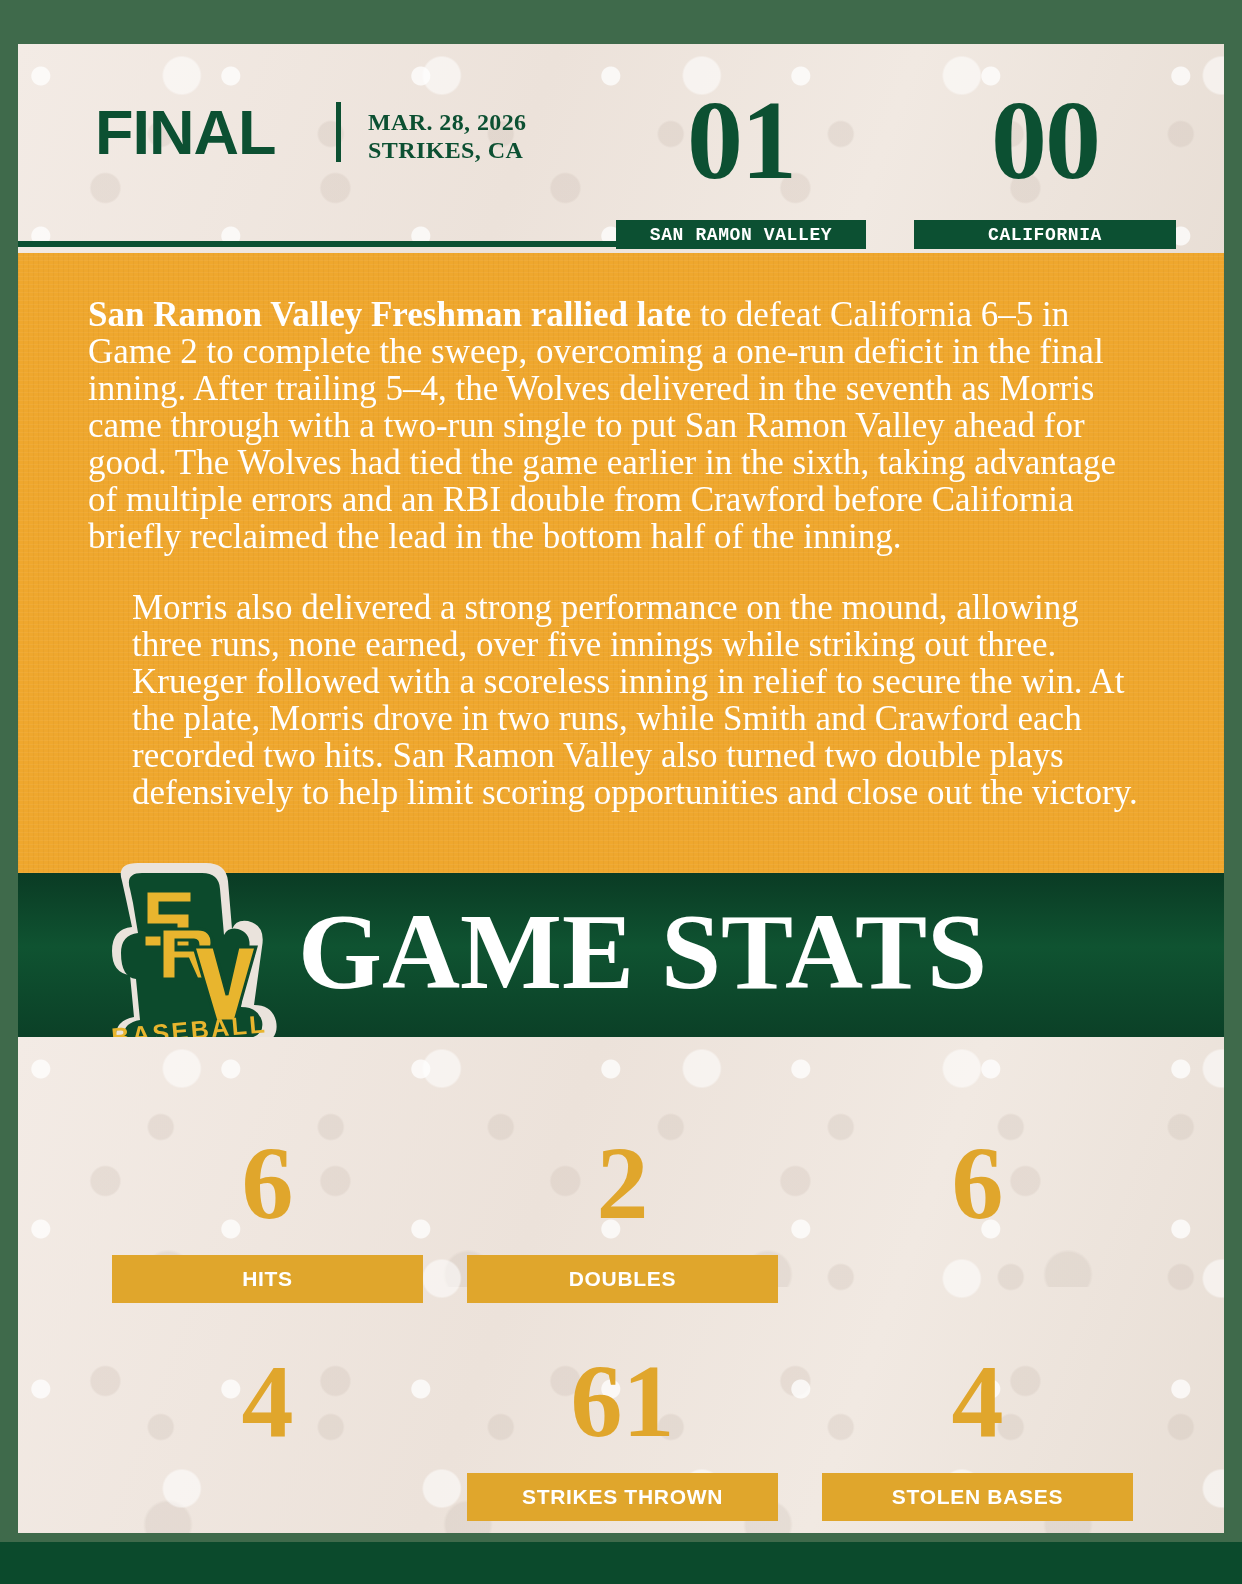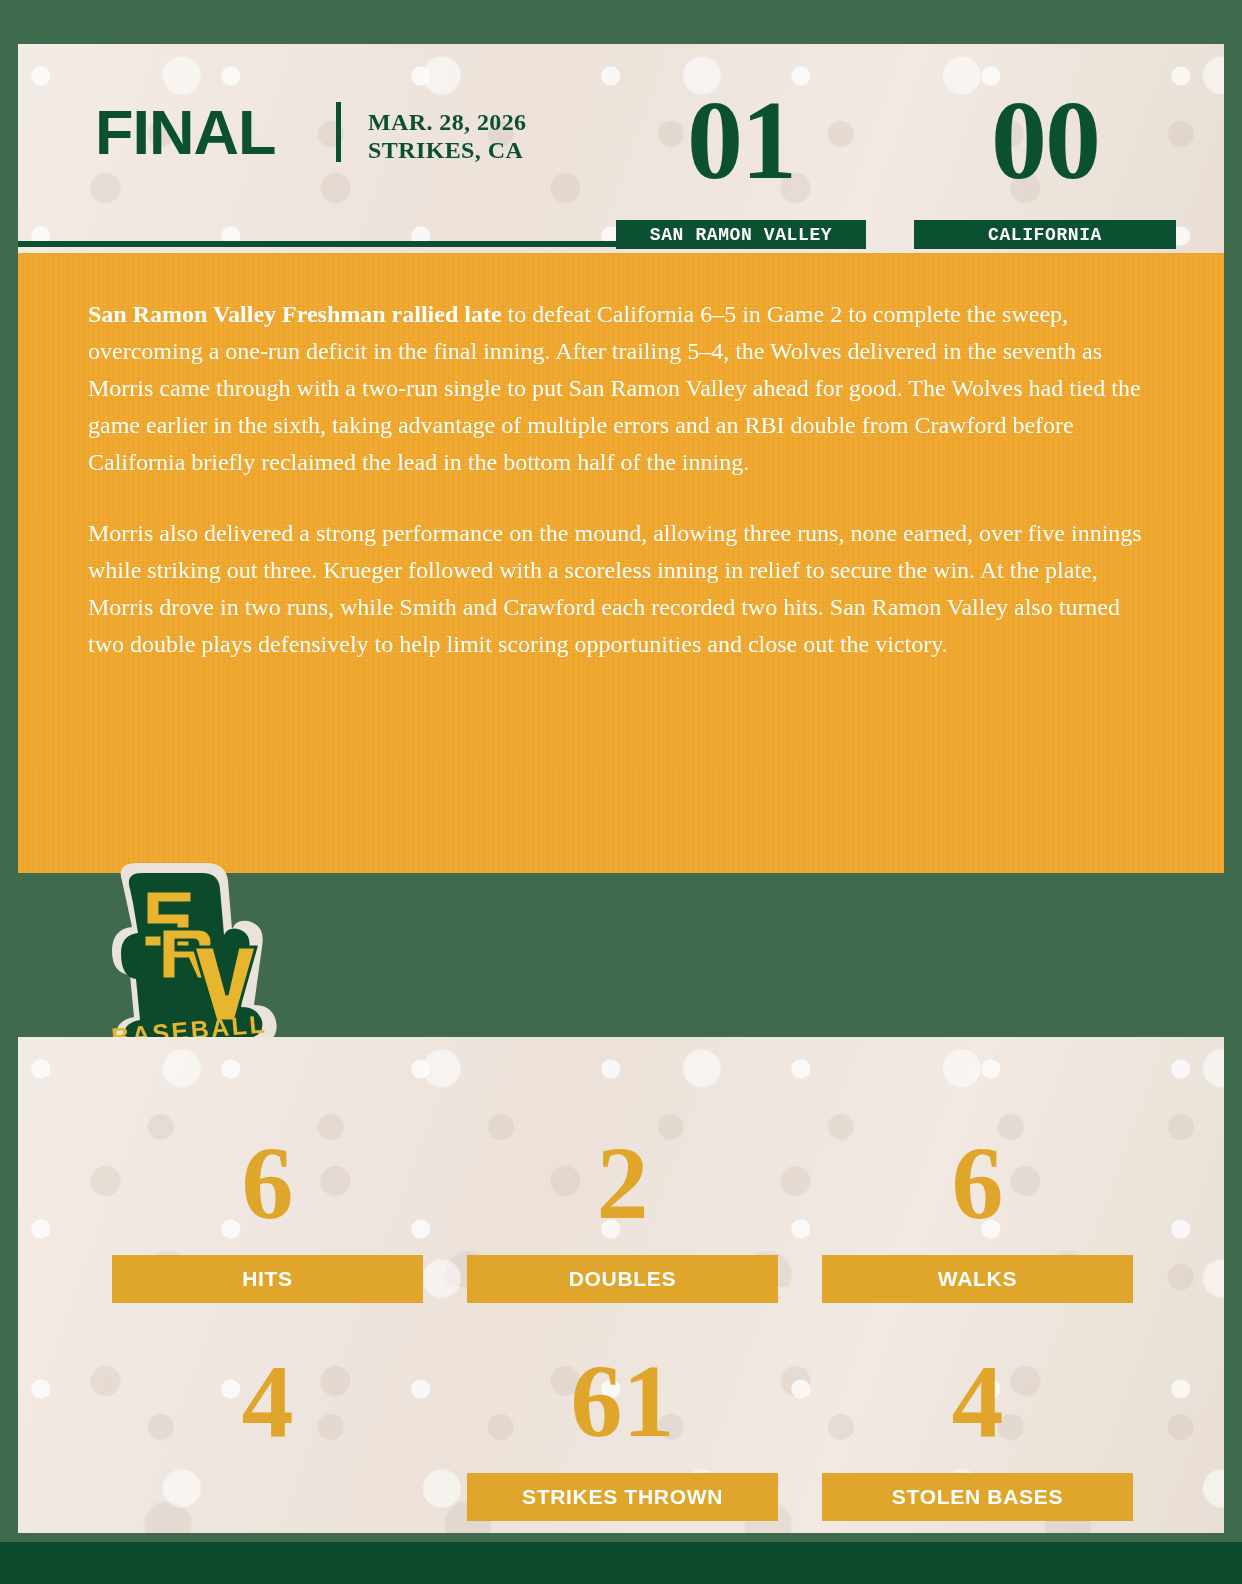--- a/index.html
+++ b/index.html
@@ -88,23 +88,23 @@
     position:absolute; left:0; top:253px; width:1206px; height:620px;
     background-color:#efa72d;
     background-image:
       repeating-linear-gradient(0deg, rgba(255,255,255,.05) 0 1px, transparent 1px 4px),
       repeating-linear-gradient(90deg, rgba(120,70,10,.05) 0 1px, transparent 1px 5px);
   }
   .recap-body {
     position:absolute; left:70px; top:43px; width:1065px;
     color:#ffffff;
     font-family:"Liberation Serif", serif;
-    font-size:24px; line-height:37px;
-  }
-  .recap-body p + p { margin-top:34px; }
+    font-size:35px; line-height:37px;
+  }
+  .recap-body p + p { margin-top:34px;margin-left:44px; }
   .recap-body b { font-weight:700; }
 
   
   .banner {
     position:absolute; left:0; top:873px; width:1206px; height:164px;
     background:linear-gradient(180deg,#0a3b24 0%,#0f5331 45%,#0b4027 100%);
   }
   .banner-title {
     position:absolute; left:280px; top:14px; width:900px;
     color:#ffffff;
@@ -183,20 +183,23 @@
     </div>
   </div>
 
   <div class="recap">
     <div class="recap-body">
       <p><b>San Ramon Valley Freshman rallied late</b><span> to defeat California 6–5 in Game 2 to complete the sweep, overcoming a one-run deficit in the final inning. After trailing 5–4, the Wolves delivered in the seventh as Morris came through with a two-run single to put San Ramon Valley ahead for good. The Wolves had tied the game earlier in the sixth, taking advantage of multiple errors and an RBI double from Crawford before California briefly reclaimed the lead in the bottom half of the inning.</span></p>
       <p>Morris also delivered a strong performance on the mound, allowing three runs, none earned, over five innings while striking out three. Krueger followed with a scoreless inning in relief to secure the win. At the plate, Morris drove in two runs, while Smith and Crawford each recorded two hits. San Ramon Valley also turned two double plays defensively to help limit scoring opportunities and close out the victory.</p>
     </div>
   </div>
 
+  <div class="banner">
+    <div class="banner-title">GAME STATS</div>
+  </div>
 
   <div class="logo">
     <svg viewBox="0 0 200 208" width="200" height="208">
       <g>
 
         <path d="M36 26 Q30 8 52 8 L120 8 Q140 8 142 26 L146 74 Q150 64 162 66 Q180 70 176 92 L168 150 Q186 150 190 166 Q194 186 172 190 L58 202 Q32 204 30 184 Q28 166 48 162 L44 120 Q26 118 26 96 Q26 74 46 72 L40 44 Z" fill="#eae3dc"></path>
 
         <path d="M44 34 Q39 18 56 18 L116 18 Q133 18 134 34 L138 80 Q142 72 152 74 Q166 78 163 95 L155 152 Q172 152 176 166 Q179 181 160 184 L60 194 Q39 196 38 181 Q37 168 54 165 L50 124 Q35 122 35 98 Q35 80 52 78 L47 48 Z" fill="#0c4a2c"></path>
 
         <path d="M60 36 L106 36 L106 48 L74 48 L74 58 L104 58 L104 92 L58 92 L58 80 L90 80 L90 70 L60 70 Z" fill="#e8b52e" stroke="#0c4a2c" stroke-width="3"></path>
@@ -223,23 +226,20 @@
 
       <div class="stat-cell">
         <div class="stat-value">2</div>
         <div class="stat-label-bar">
           <span>DOUBLES</span>
         </div>
       </div>
 
       <div class="stat-cell">
         <div class="stat-value">6</div>
-        <div class="stat-label-bar">
-          <span>WALKS</span>
-        </div>
       </div>
 
       <div class="stat-cell">
         <div class="stat-value">4</div>
       </div>
 
       <div class="stat-cell">
         <div class="stat-value">61</div>
         <div class="stat-label-bar">
           <span>STRIKES THROWN</span>

